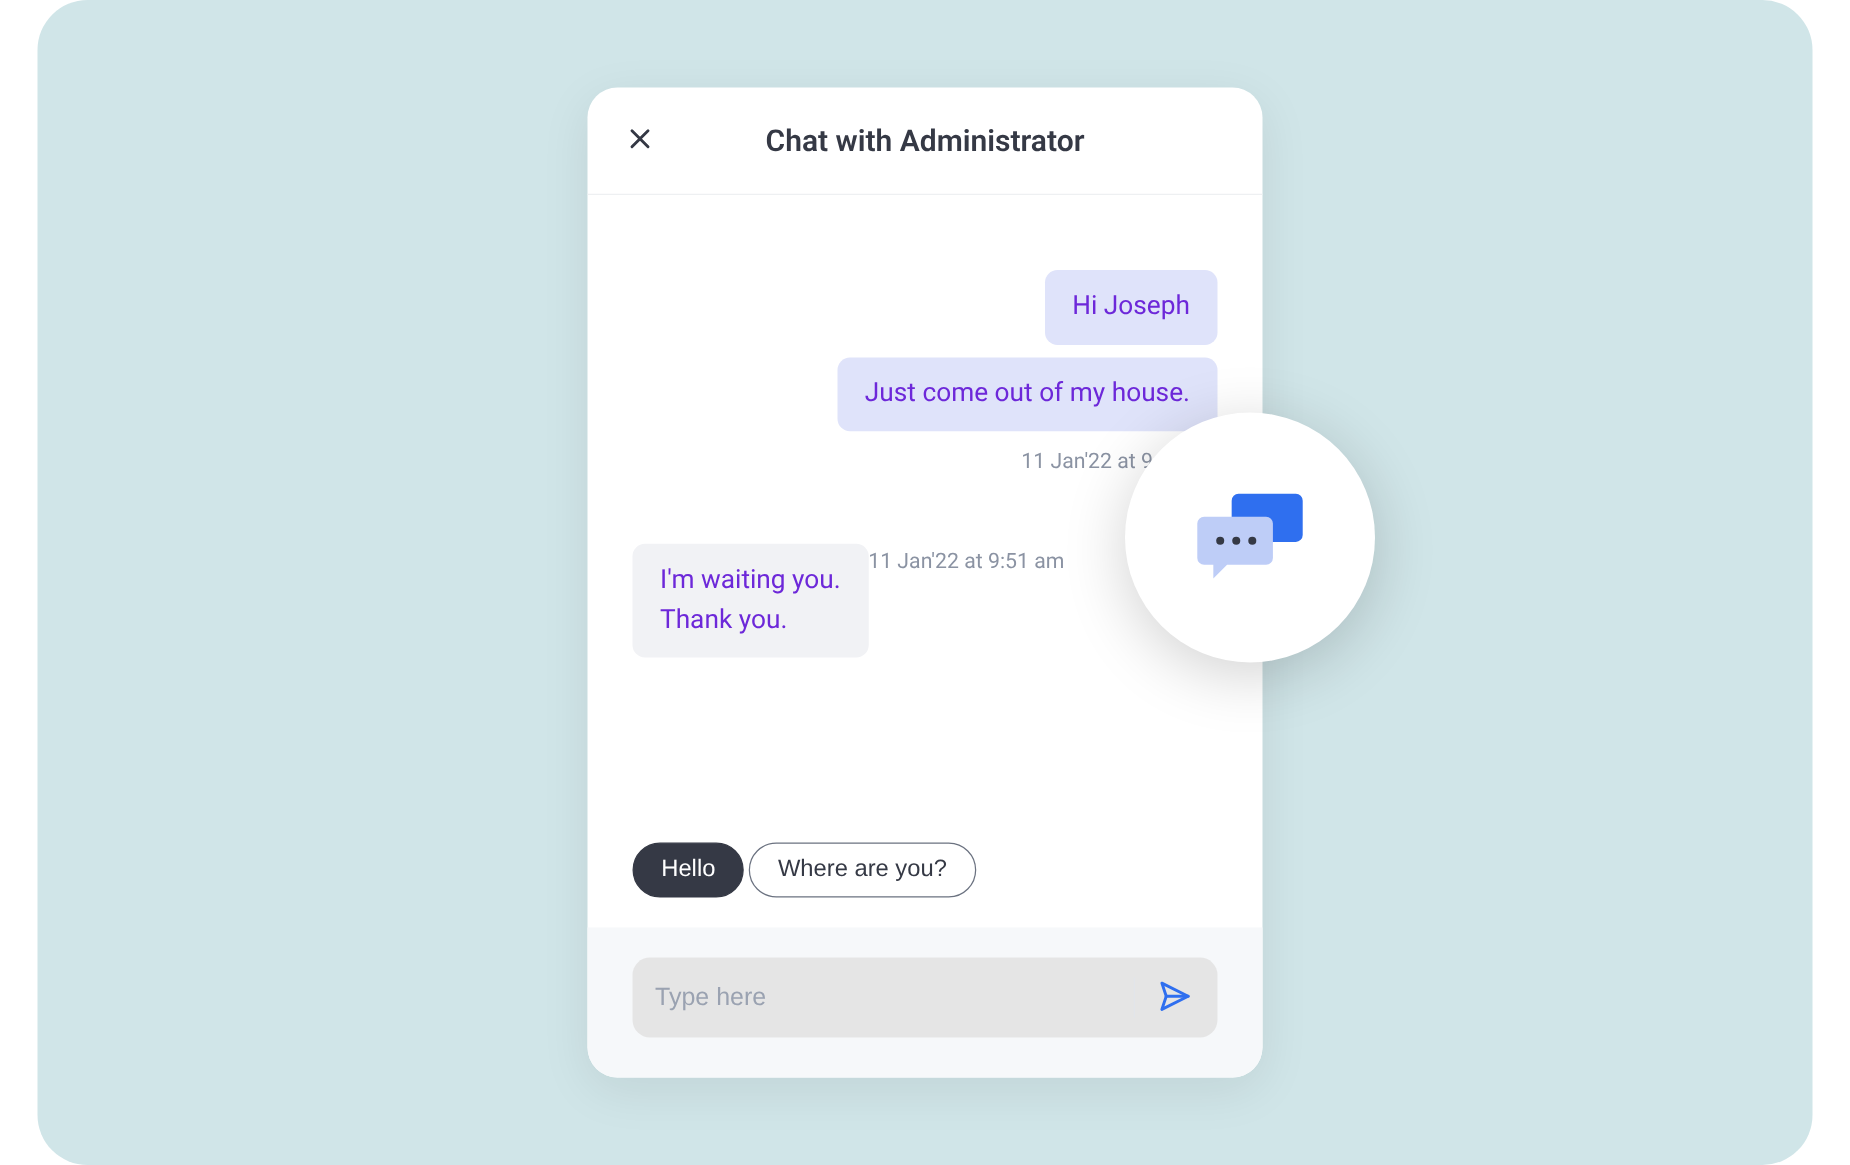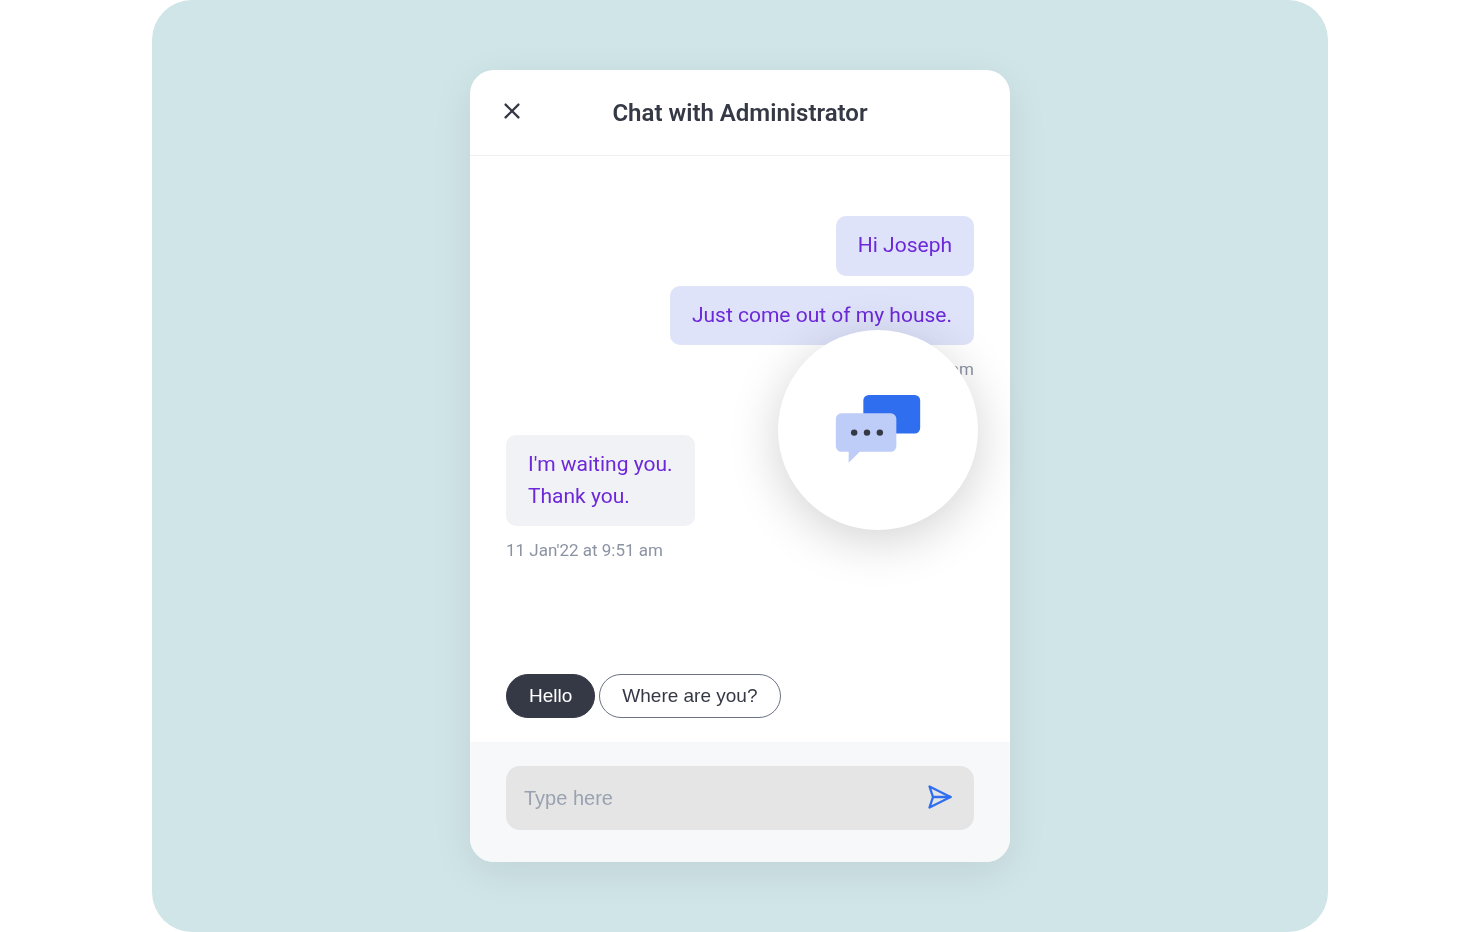--- a/index.html
+++ b/index.html
@@ -10,21 +10,21 @@
     body {
       font-family: -apple-system, BlinkMacSystemFont, 'Segoe UI', Roboto, sans-serif;
       background: #fff;
       display: flex;
       align-items: center;
       justify-content: center;
       width: 1480px;
       height: 932px;
     }
     .outer {
-      width: 1176px;
+      width: 1420px;
       height: 932px;
       background: #d0e5e8;
       border-radius: 40px;
       display: flex;
       align-items: center;
       justify-content: center;
       position: relative;
     }
     .chat-card {
       width: 540px;
@@ -71,21 +71,21 @@
       flex-direction: column;
     }
     .msg-group-right {
       display: flex;
       flex-direction: column;
       align-items: flex-end;
       margin-bottom: 6px;
     }
     .msg-group-left {
       display: flex;
-      flex-direction: column;
+      flex-direction: row;
       align-items: flex-start;
       margin-bottom: 6px;
       margin-top: 50px;
     }
     .bubble {
       padding: 14px 22px;
       border-radius: 10px;
       font-size: 21px;
       line-height: 1.5;
       color: #6d28d9;

